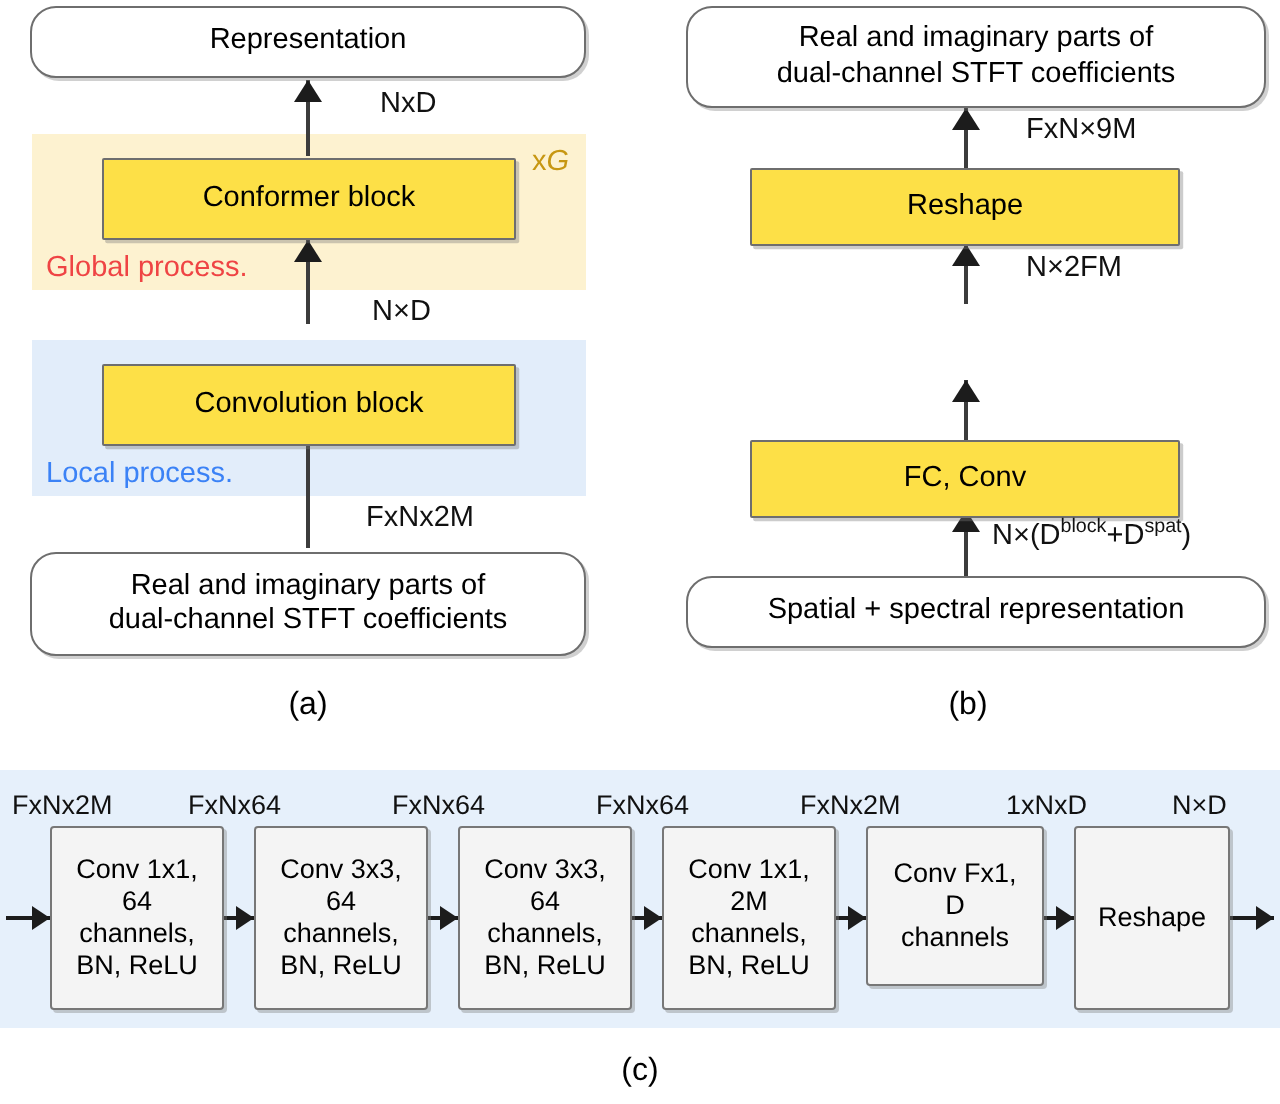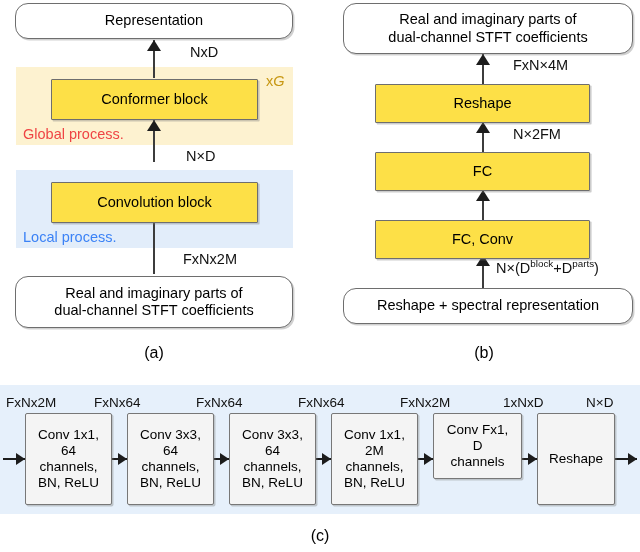--- a/index.html
+++ b/index.html
@@ -150,31 +150,30 @@
       <div class="head"></div>
   </div>
 
   <div class="rbox" style="left:343px;top:3px;width:290px;height:51px;flex-direction:column;">
     <span class="two-line">Real and imaginary parts of</span>
     <span class="two-line">dual-channel STFT coefficients</span>
   </div>
 
   <div class="sbox" style="left:375px;top:84px;width:215px;height:39px;">Reshape</div>
 
-  <div class="sbox" style="left:375px;top:152px;width:215px;height:39px;">FC</div>
 
   <div class="sbox" style="left:375px;top:220px;width:215px;height:39px;">FC, Conv</div>
 
-  <div class="rbox" style="left:343px;top:288px;width:290px;height:36px;">Reshape + spectral representation</div>
-
-  <div class="elabel" style="left:513px;top:58px;">FxN×4M</div>
+  <div class="rbox" style="left:343px;top:288px;width:290px;height:36px;">Spatial + spectral representation</div>
+
+  <div class="elabel" style="left:513px;top:58px;">FxN×9M</div>
   <div class="elabel" style="left:513px;top:127px;">N×2FM</div>
 
   <div class="elabel" style="left:496px;top:261px;">
-    <span>N×(D</span><sup>block</sup><span>+D</span><sup>parts</sup><span>)</span>
+    <span>N×(D</span><sup>block</sup><span>+D</span><sup>spat</sup><span>)</span>
   </div>
 
   <div class="caption" style="left:464px;top:345px;width:40px;">(b)</div>
 
   <div class="band band-c" style="left:0px;top:385px;width:640px;height:129px;"></div>
 
   <div class="harrow" style="left:3px;top:453px;width:22px;">
       <div class="stem"></div>
       <div class="head"></div>
     </div>
@@ -232,21 +231,21 @@
     <span>BN, ReLU</span>
   </div>
 
   <div class="cbox" style="left:331px;top:413px;width:87px;height:92px;flex-direction:column;">
     <span>Conv 1x1,</span>
     <span>2M</span>
     <span>channels,</span>
     <span>BN, ReLU</span>
   </div>
 
-  <div class="cbox" style="left:433px;top:413px;width:89px;height:66px;flex-direction:column;">
+  <div class="cbox" style="left:433px;top:413px;width:89px;height:80px;flex-direction:column;">
     <span>Conv Fx1,</span>
     <span>D</span>
     <span>channels</span>
   </div>
 
   <div class="cbox" style="left:537px;top:413px;width:78px;height:92px;">Reshape</div>
 
   <div class="caption" style="left:300px;top:528px;width:40px;">(c)</div>
 
 </div>

